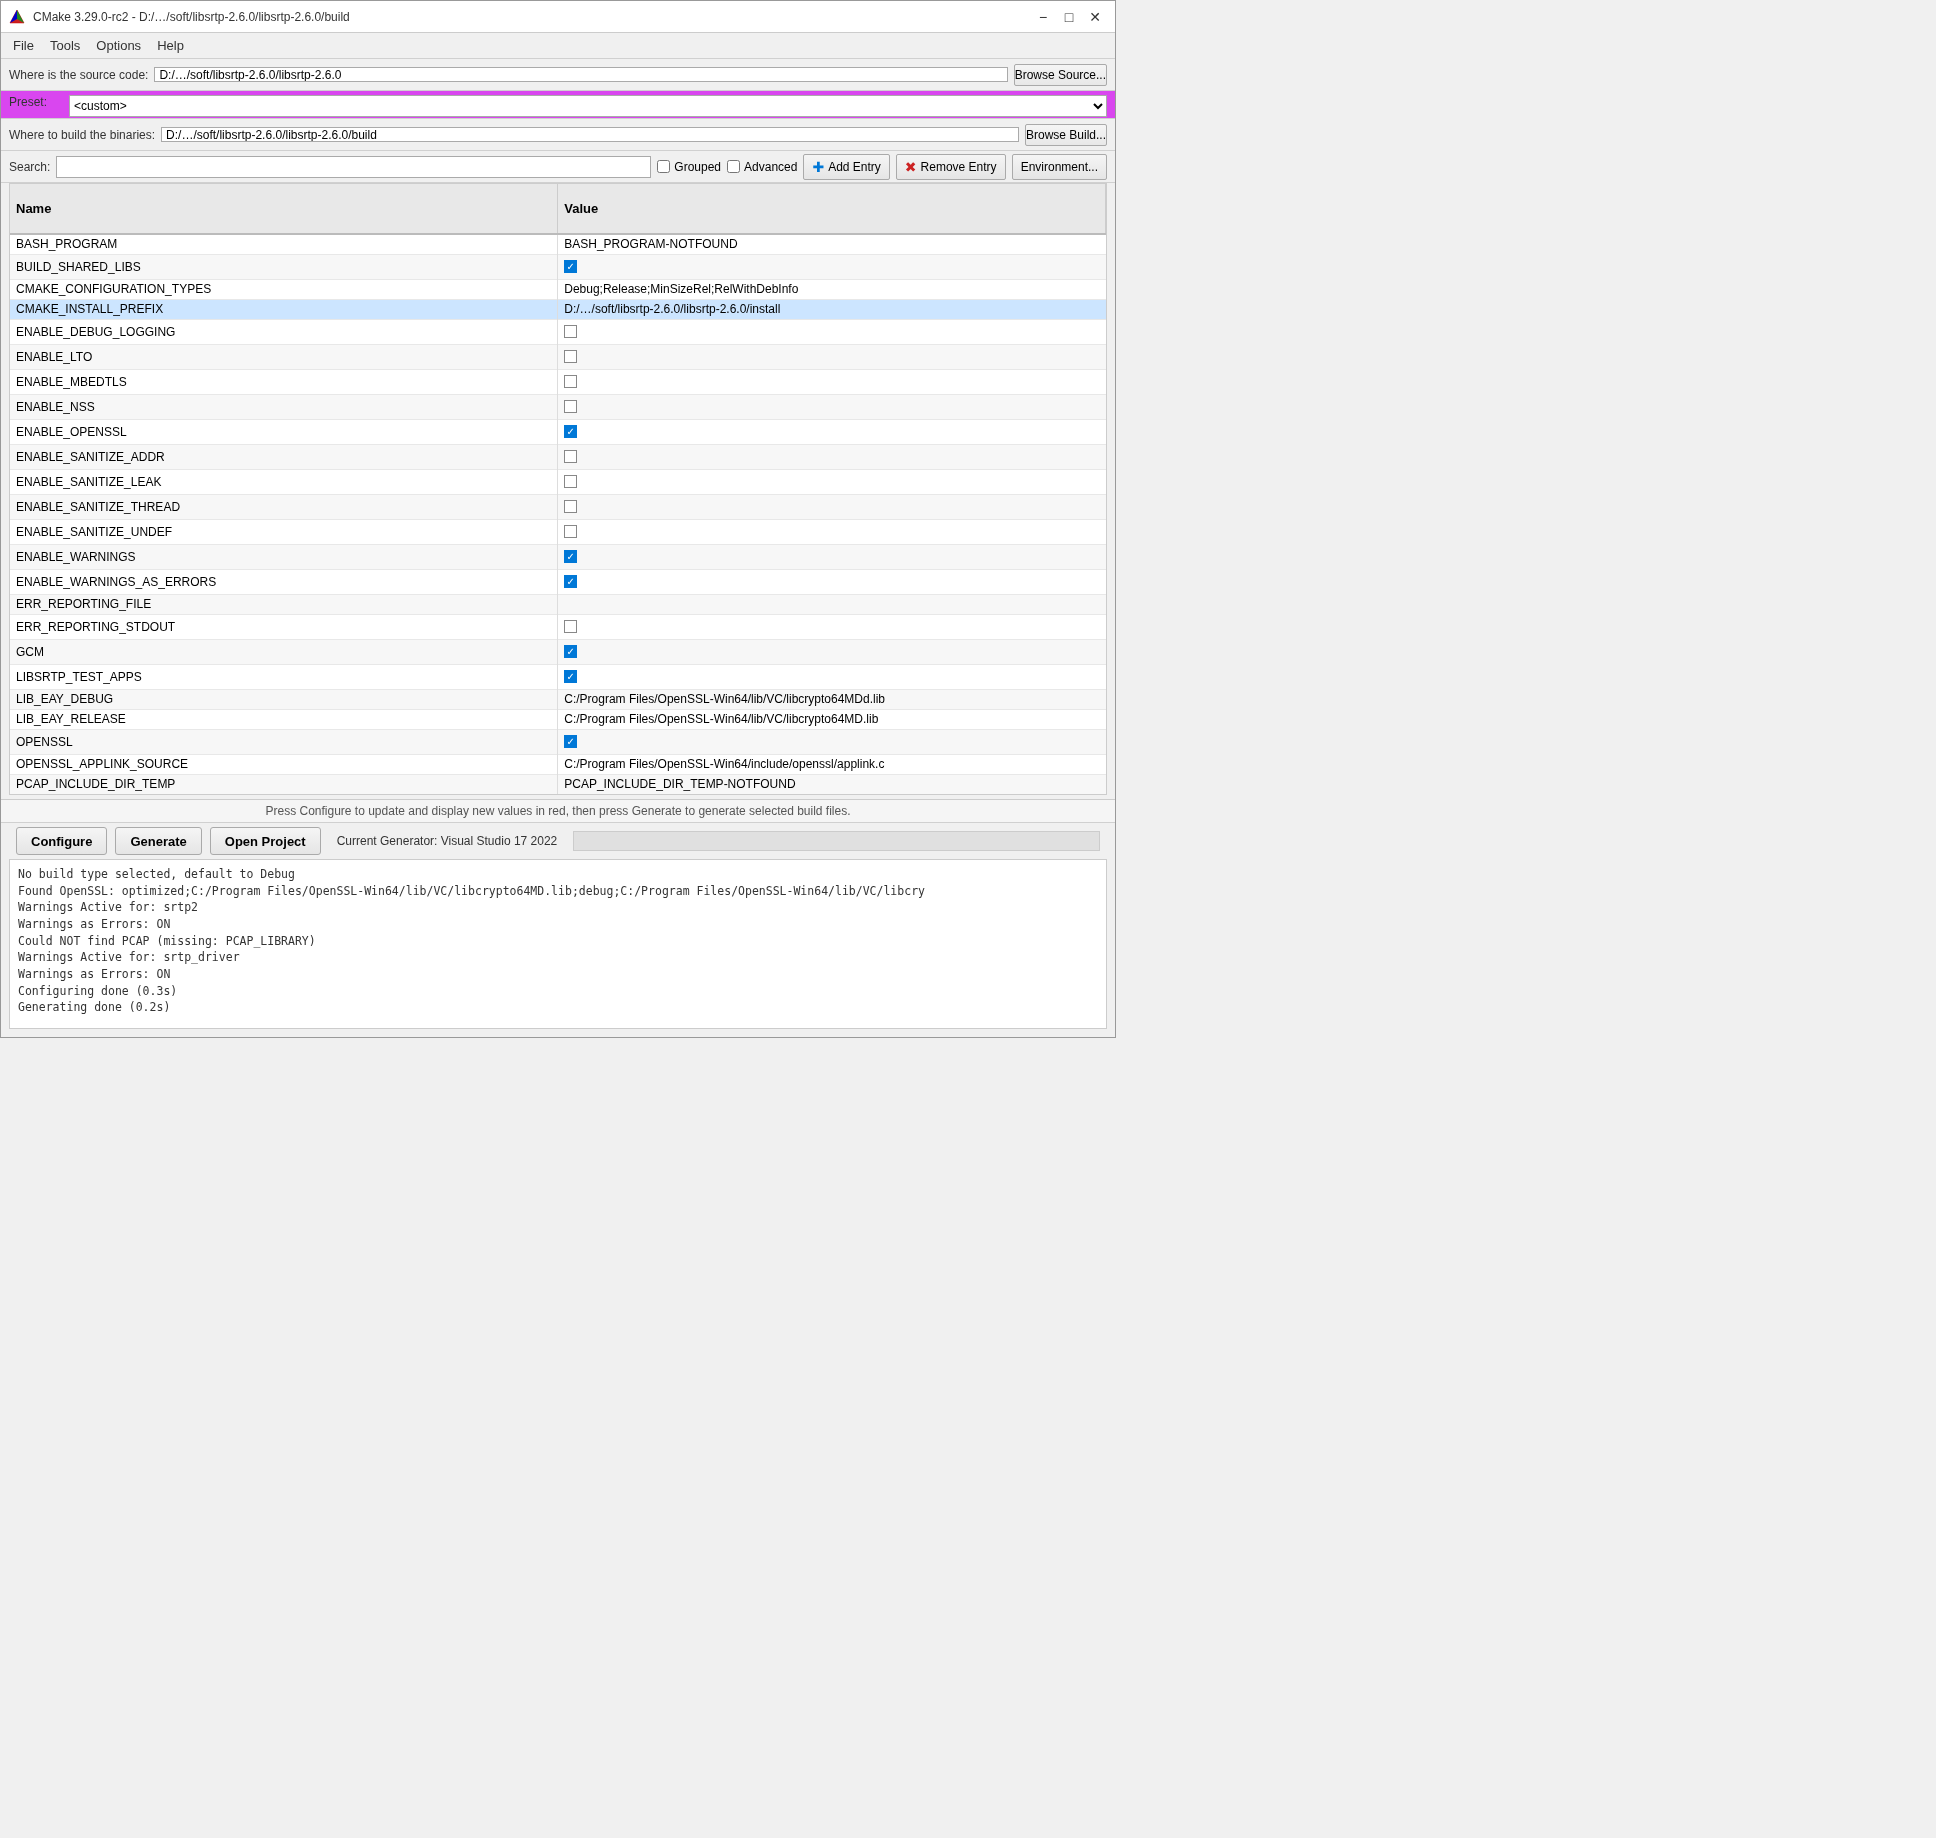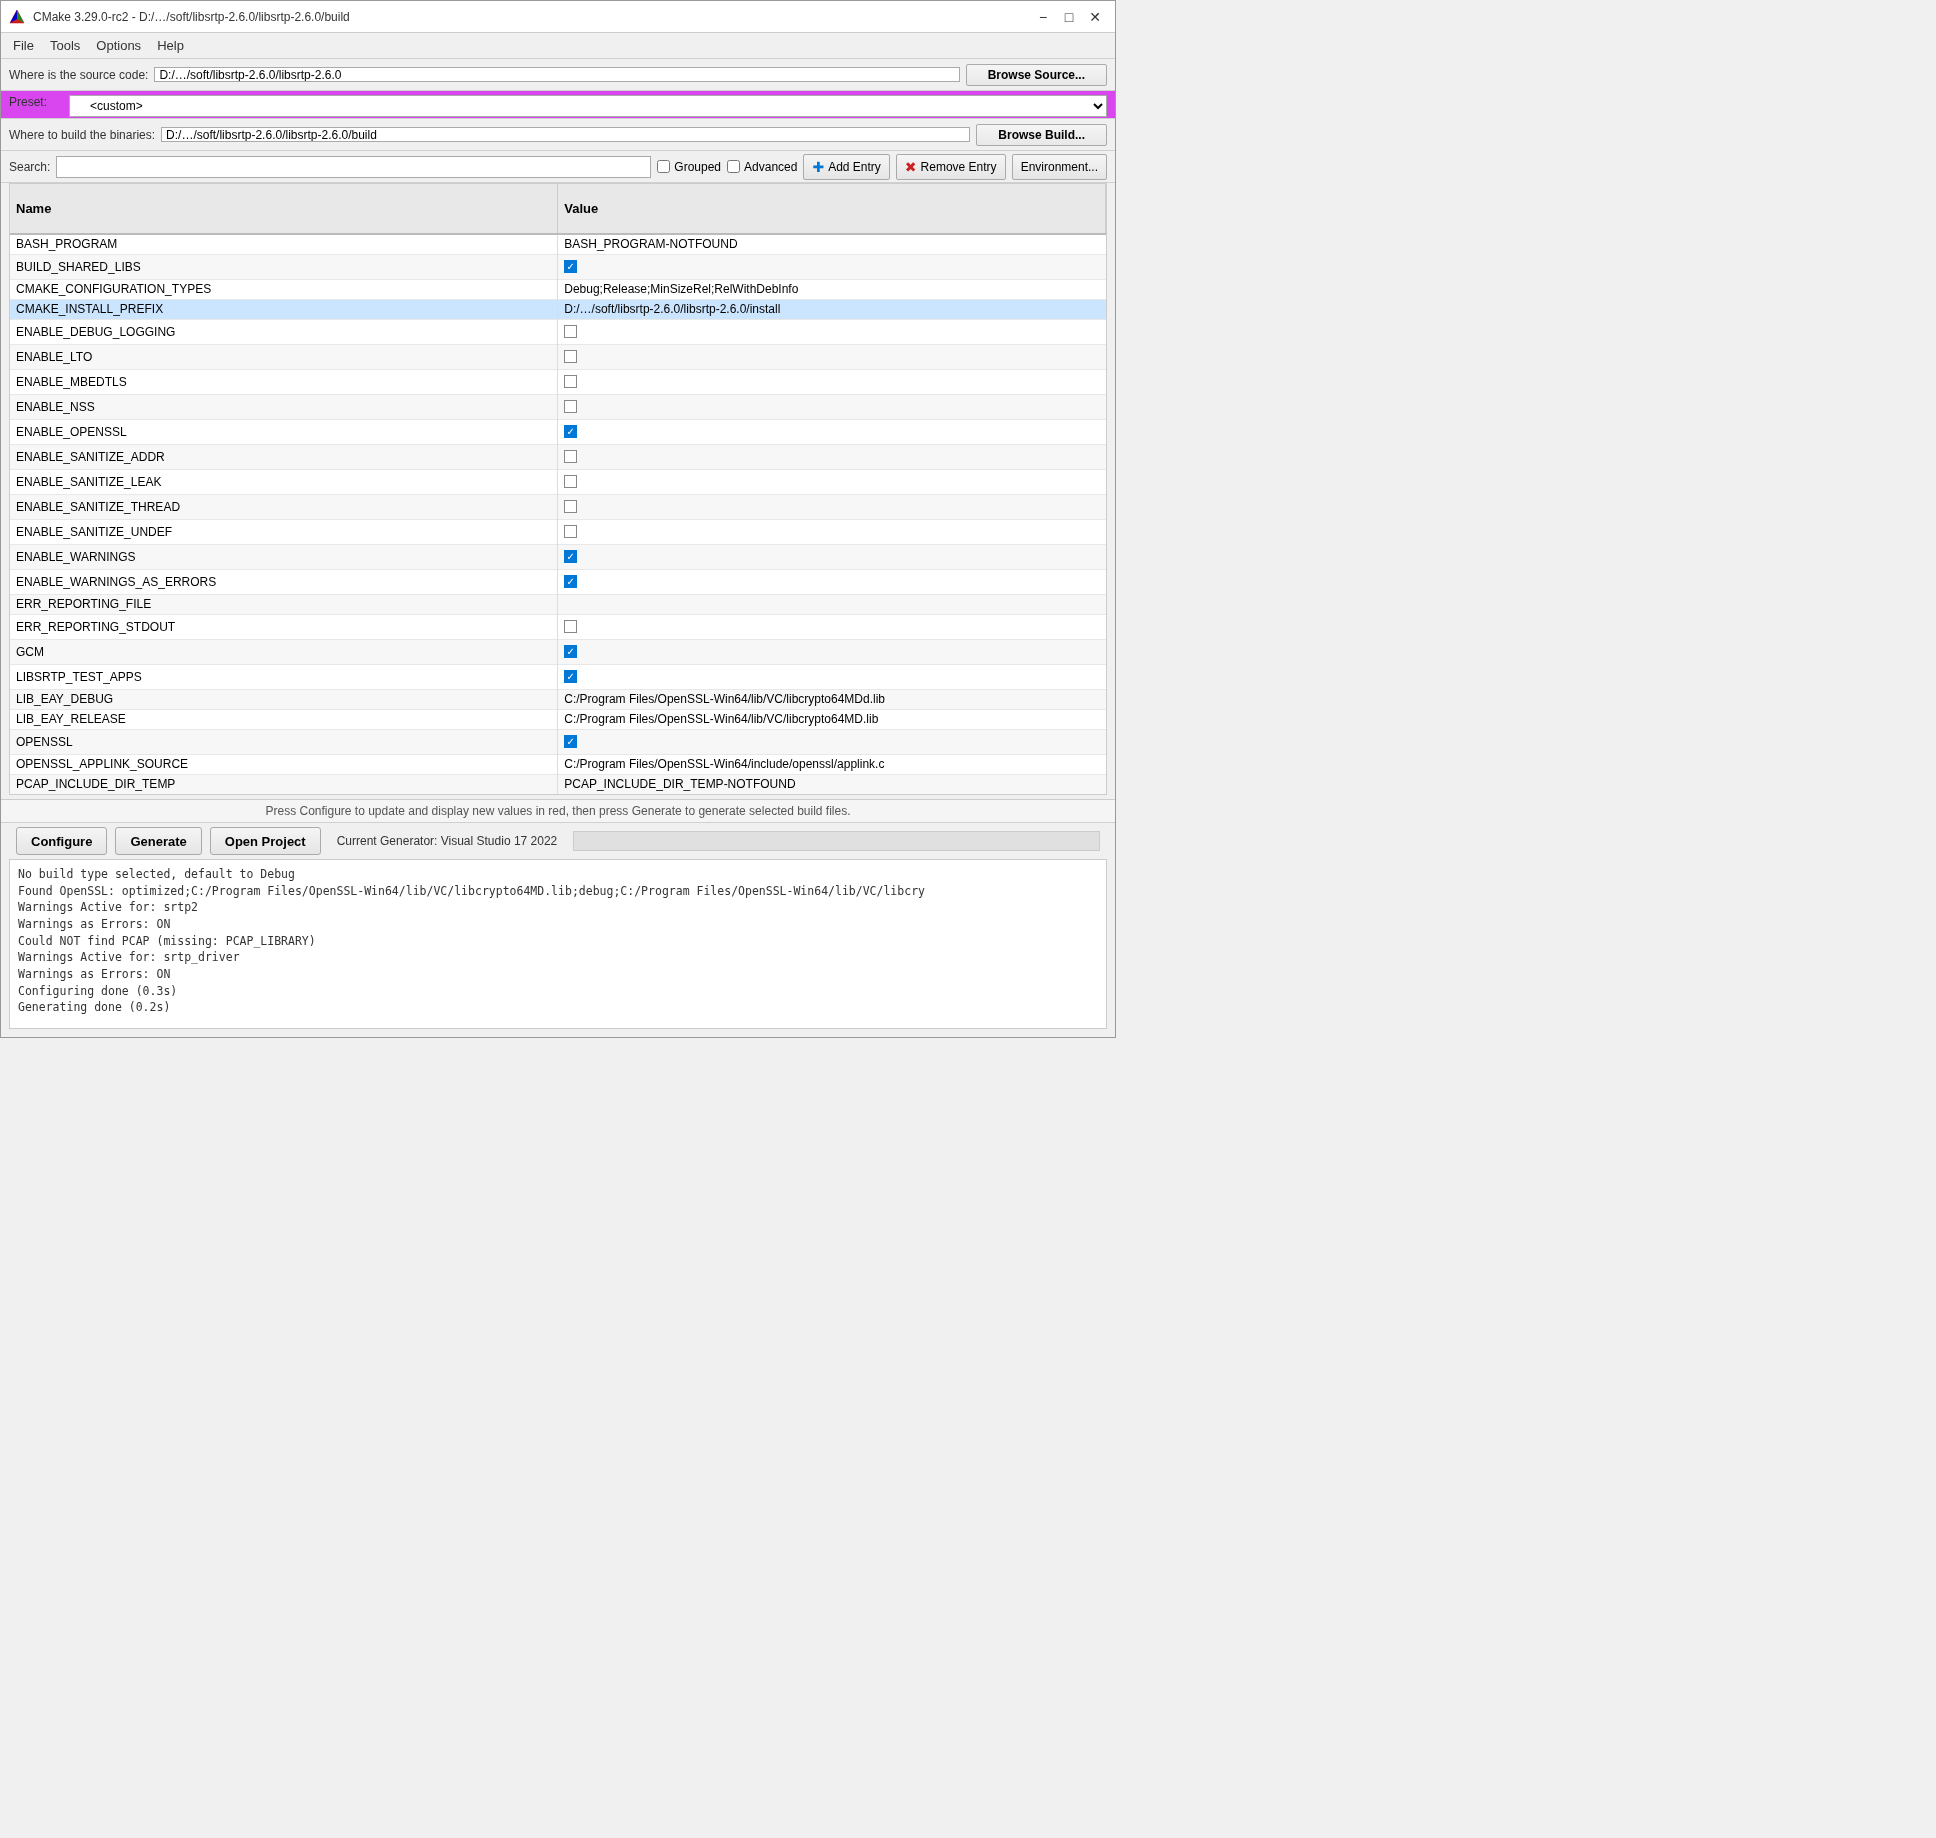--- a/index.html
+++ b/index.html
@@ -89,26 +89,25 @@
       height: 15px;
       border: 1px solid #aaa;
       background: #fff;
       padding: 0 4px;
       font-size: 12px;
     }
     .toolbar-btn {
       height: 22px;
       border: 1px solid #aaa;
       background: linear-gradient(to bottom, #f5f5f5, #e8e8e8);
-      padding: 0 21px;
+      padding: 0 0;
       font-size: 12px;
       cursor: pointer;
       white-space: nowrap;
       border-radius: 2px;
-      font-weight: bold;
     }
 
     .preset-row {
       display: flex;
       align-items: flex-start;
       padding: 4px 8px;
       background: #d946ef;
       border-bottom: 1px solid #d0d0d0;
       gap: 22px;
       height: 28px;
@@ -116,21 +115,21 @@
     .preset-select-wrap {
       flex: 1;
       display: flex;
       align-items: center;
       position: relative;
     }
     .preset-select-wrap select {
       width: 100%;
       height: 22px;
       border: 1px solid #aaa;
-      padding: 0 16px;
+      padding: 0 0;
       font-size: 12px;
       background: #fff;
     }
 
     .search-row {
       display: flex;
       align-items: center;
       padding: 4px 8px;
       background: #f0f0f0;
       border-bottom: 1px solid #d0d0d0;

